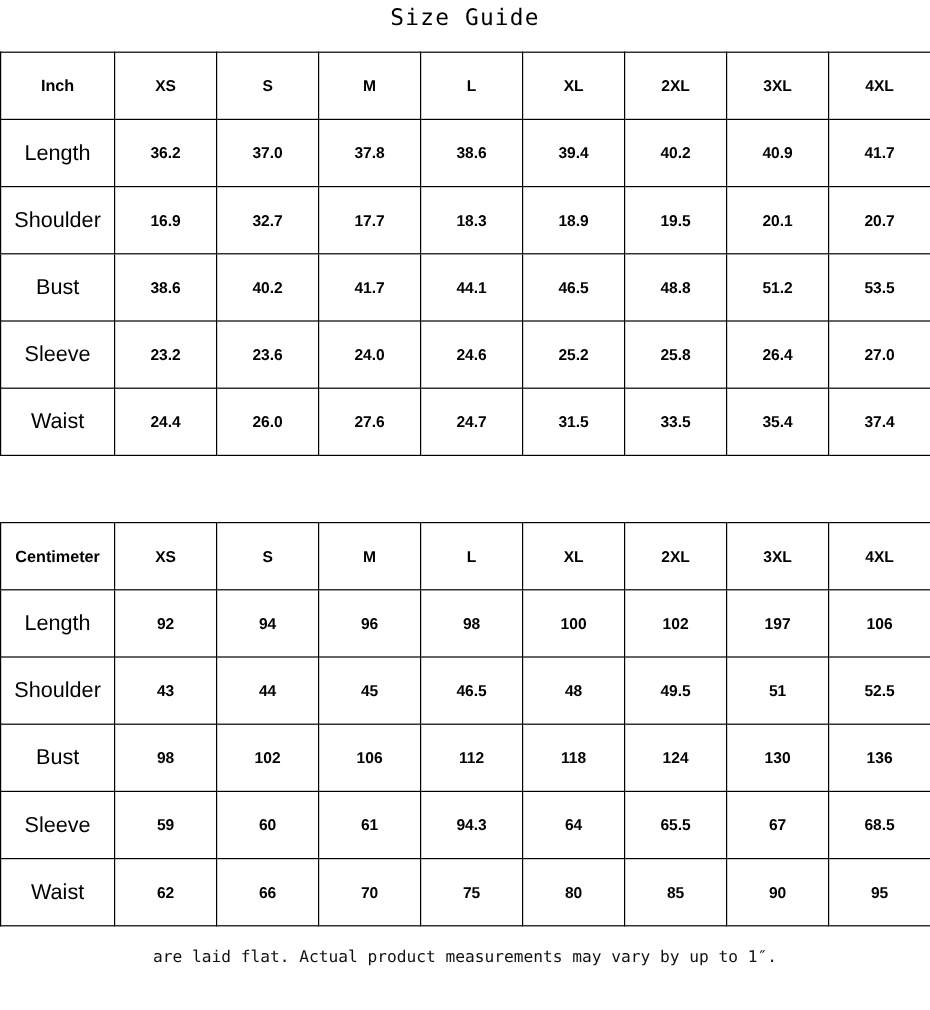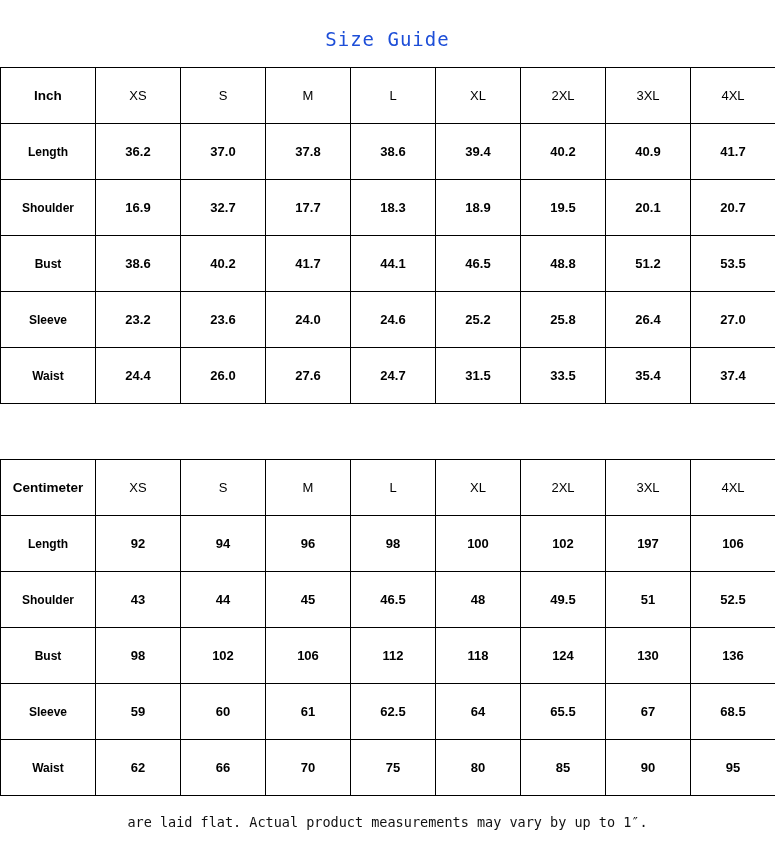--- a/index.html
+++ b/index.html
@@ -18,22 +18,22 @@
     width: 775px;
     height: 842px;
     position: relative;
     box-sizing: border-box;
   }
   .title {
     text-align: center;
     font-family: "DejaVu Sans Mono", monospace;
     font-size: 19px;
     letter-spacing: 1px;
-    color: #1d4ed8;
-    padding-top: 28px;
+    color: #000000;
+    padding-top: 4px;
     padding-bottom: 17px;
   }
   table.size-table {
     width: 775px;
     border-collapse: collapse;
     table-layout: fixed;
   }
   table.size-table td,
   table.size-table th {
     border: 1px solid #000000;
@@ -43,30 +43,30 @@
     font-size: 13px;
     font-weight: bold;
     font-family: "Liberation Sans", sans-serif;
     padding: 0;
   }
   table.size-table th.unit-cell {
     font-size: 13.5px;
     font-weight: bold;
   }
   table.size-table td.row-label {
-    font-size: 12px;
-    font-weight: bold;
+    font-size: 18px;
+    font-weight: normal;
   }
   table.size-table td.value {
     font-weight: bold;
     font-size: 13px;
   }
   table.size-table th.size-head {
     font-size: 13px;
-    font-weight: normal;
+    font-weight: bold;
   }
   .col-first { width: 95px; }
   .col-rest  { width: 85px; }
   .spacer {
     height: 55px;
     width: 775px;
     background: #ffffff;
   }
   .footer-note {
     text-align: center;
@@ -229,21 +229,21 @@
         <td class="value">118</td>
         <td class="value">124</td>
         <td class="value">130</td>
         <td class="value">136</td>
       </tr>
       <tr>
         <td class="row-label">Sleeve</td>
         <td class="value">59</td>
         <td class="value">60</td>
         <td class="value">61</td>
-        <td class="value">62.5</td>
+        <td class="value">94.3</td>
         <td class="value">64</td>
         <td class="value">65.5</td>
         <td class="value">67</td>
         <td class="value">68.5</td>
       </tr>
       <tr>
         <td class="row-label">Waist</td>
         <td class="value">62</td>
         <td class="value">66</td>
         <td class="value">70</td>

